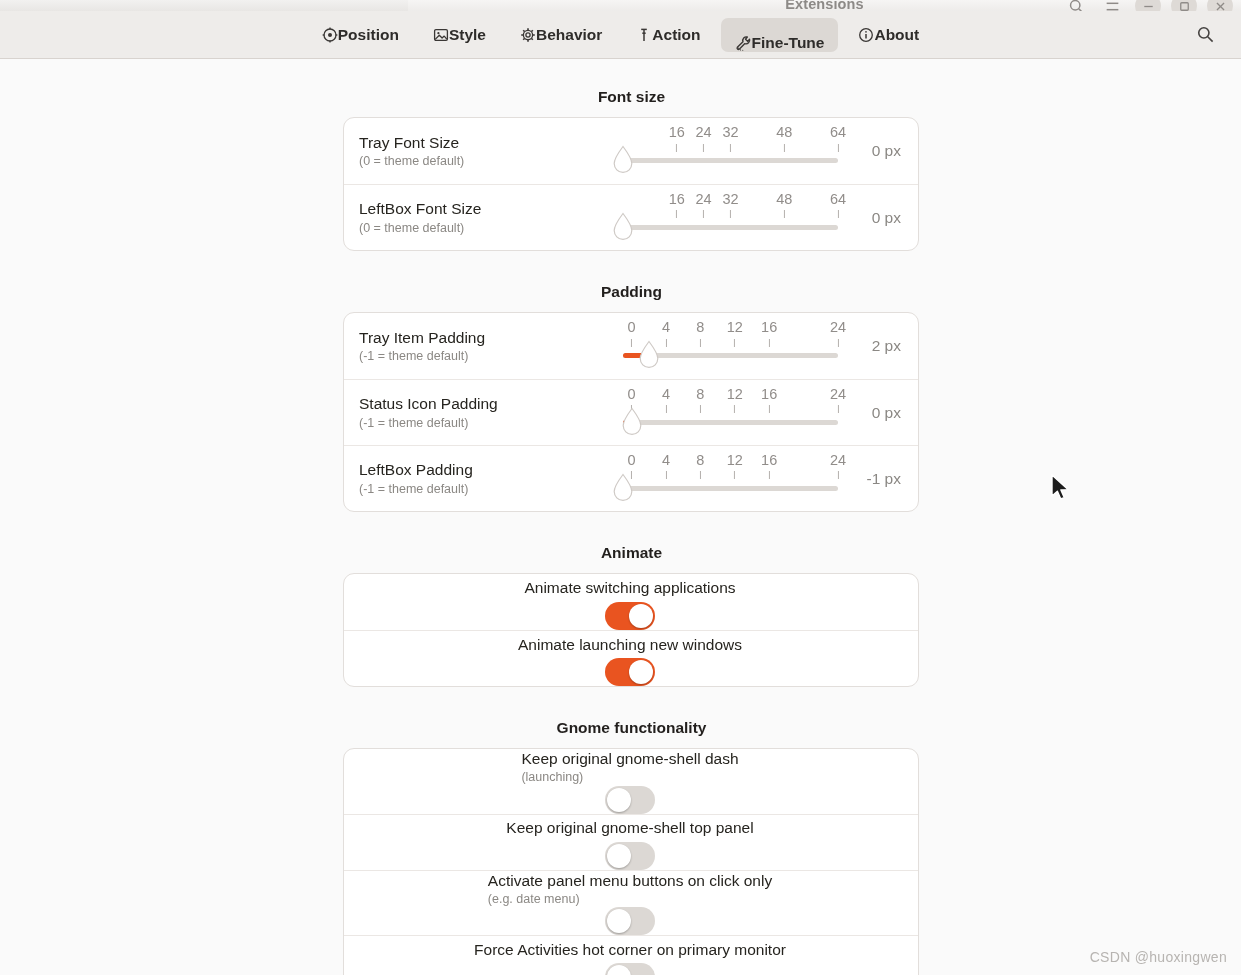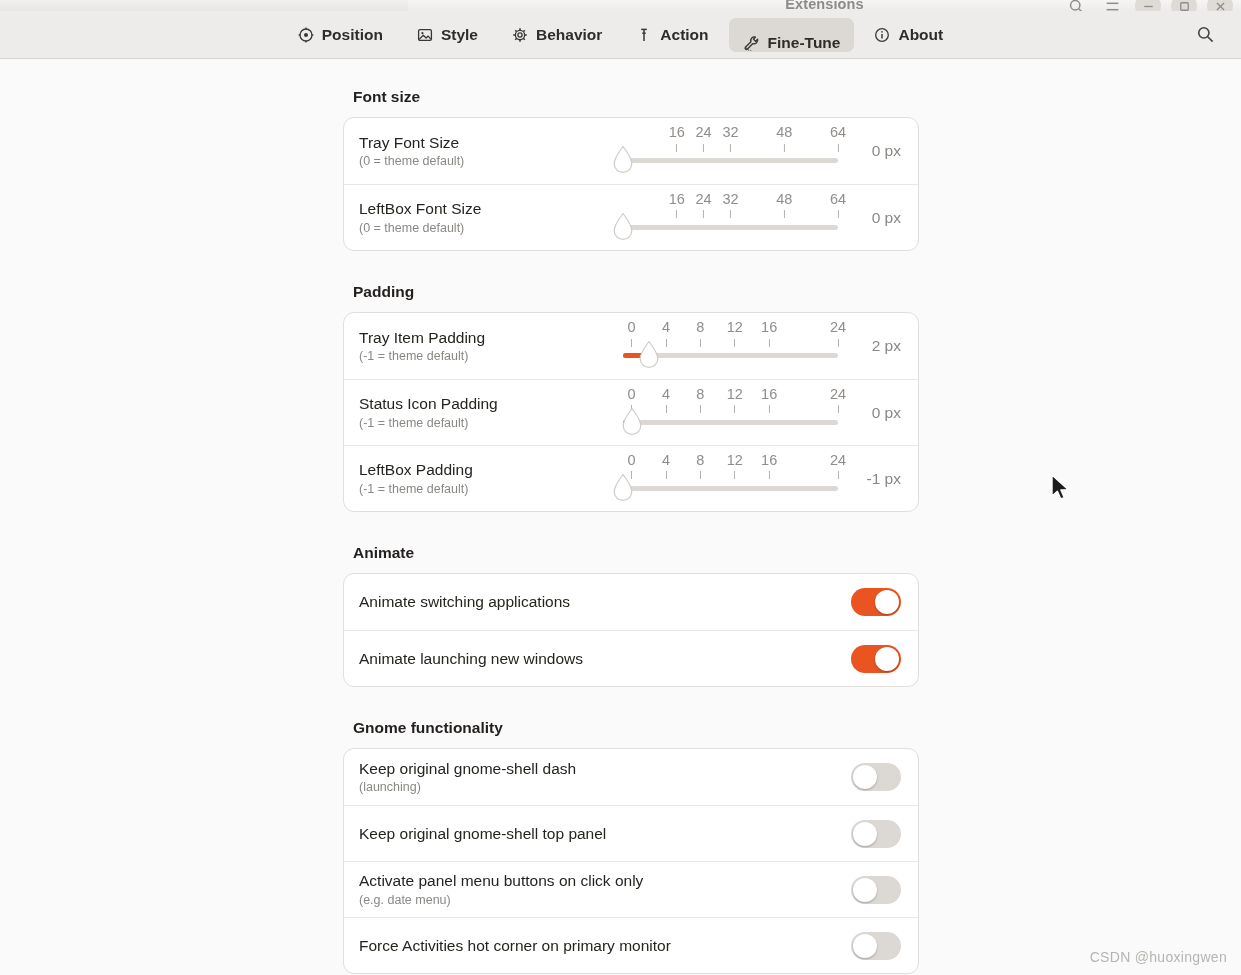--- a/index.html
+++ b/index.html
@@ -79,21 +79,20 @@
     justify-content: center;
   }
   .viewswitcher {
     display: flex;
     align-items: center;
     gap: 6px;
   }
   .vs-tab {
     display: flex;
     align-items: center;
-    gap: 8px;
     height: 34px;
     padding: 0 14px;
     border-radius: 7px;
     font-size: 15.5px;
     font-weight: bold;
     color: #2e2c2a;
     cursor: pointer;
     white-space: nowrap;
   }
   .vs-tab.active { background: #dcd8d4; align-items: flex-end; }
@@ -124,21 +123,22 @@
     width: 576px;
     margin: 0 0 0 343px;
     padding-top: 29px;
   }
 
   .group { margin-bottom: 0; }
   .group-title {
     font-size: 15.5px;
     font-weight: bold;
     color: #221f1d;
-    margin: 0 0 11px 10px;
+    margin: 0 0 11px 1px;
+    text-align: center;
   }
   .group + .group { margin-top: 32px; }
 
   .card {
     background: #ffffff;
     border: 1px solid #e2dedb;
     border-radius: 11px;
     overflow: hidden;
   }
   .row {
@@ -229,21 +229,21 @@
   .slider-value {
     flex: 0 0 auto;
     width: 72px;
     text-align: right;
     font-size: 15.5px;
     color: #8b8884;
     padding-left: 8px;
   }
 
   
-  .switch-row { min-height: 56px; }
+  .switch-row { min-height: 56px; flex-direction: column; }
   .switch-row .row-labels { width: auto; flex: 1 1 auto; }
   .switch {
     flex: 0 0 auto;
     position: relative;
     width: 50px; height: 28px;
     border-radius: 14px;
     background: #dcd8d4;
     cursor: pointer;
   }
   .switch.on { background: #e95420; }

